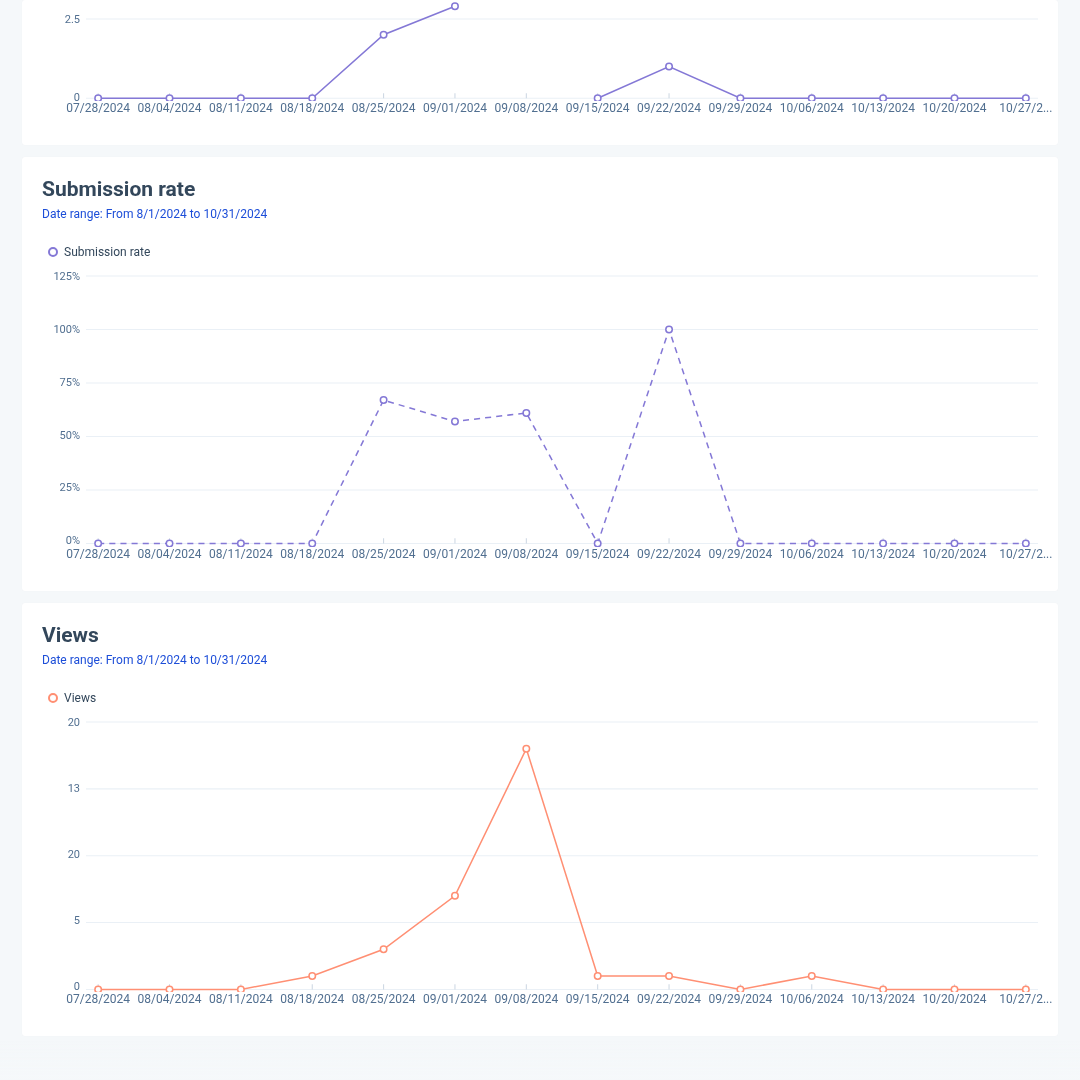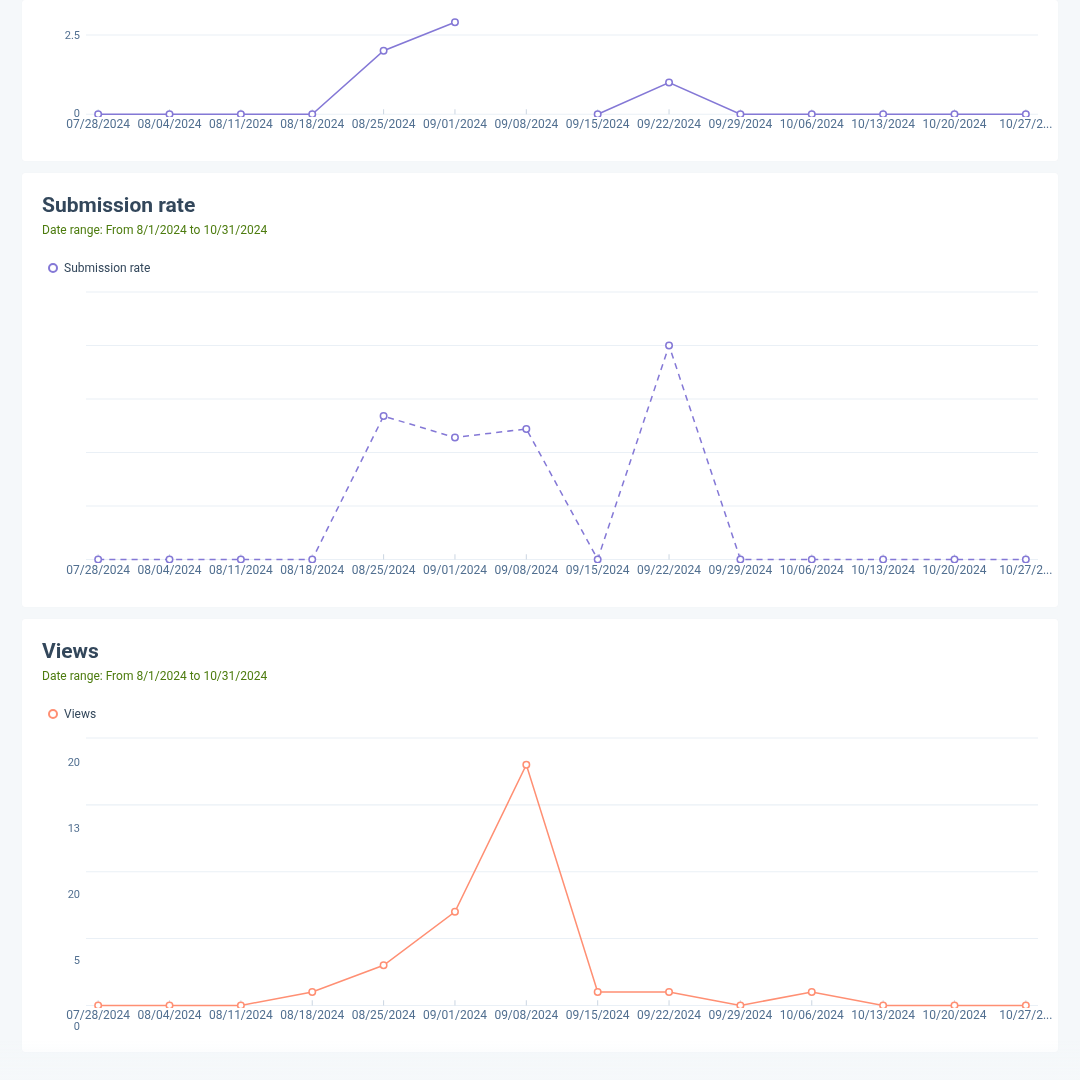--- a/index.html
+++ b/index.html
@@ -1,37 +1,37 @@
 <!DOCTYPE html>
 <html><head>
 <meta charset="utf-8">
 <style>
   *{box-sizing:border-box;margin:0;padding:0;}
   body{background:#f5f8fa;font-family:-apple-system,BlinkMacSystemFont,"Segoe UI",Roboto,Arial,sans-serif;color:#33475b;width:1080px;}
   .page{padding:0 22px 60px;}
   .card{background:#fff;border-radius:3px;margin-bottom:12px;padding:20px 20px 30px;box-shadow:0 0 1px rgba(0,0,0,.05);}
   .card h2{font-size:21px;font-weight:700;color:#33475b;margin-bottom:6px;}
-  .sub{font-size:12px;color:#4d7c0f;margin-bottom:24px;}
+  .sub{font-size:12px;color:#1d4ed8;margin-bottom:24px;}
   .legend{display:flex;align-items:center;gap:6px;font-size:12px;color:#33475b;margin-left:6px;margin-bottom:14px;}
   .lg-dot{width:10px;height:10px;border-radius:50%;border:2px solid;background:#fff;}
   .chart-shell{position:relative;width:100%;}
   .ylabels{position:absolute;left:0;top:0;bottom:16px;width:44px;}
   .ylabels span{position:absolute;right:6px;font-size:11px;color:#516f90;transform:translateY(-50%);}
   .plot-wrap{margin-left:44px;position:relative;}
   svg.plot{width:100%;height:auto;display:block;}
   .xlabels{position:relative;height:14px;font-size:12px;color:#516f90;}
   .xlabels span{position:absolute;transform:translateX(-50%);white-space:nowrap;}
   .fade{position:fixed;bottom:0;left:0;right:0;height:40px;background:linear-gradient(to bottom,rgba(245,248,250,0),#f5f8fa);}
 </style>
 </head>
 <body>
 
 <div class="page">
 
-  <div class="card" style="padding-top:16px;">
+  <div class="card" style="padding-top:0;">
     <div class="chart-shell">
       <div class="ylabels" id="yl-top" style="height: 100px;">
           <span style="top:18.666666666666657%">2.5</span>
           <span style="top:97%">0</span>
         </div>
       <div class="plot-wrap">
         <svg class="plot" id="svg-top" viewBox="0 0 940 100" preserveAspectRatio="none">
             <line x1="0" x2="940" y1="18.666666666666657" y2="18.666666666666657" stroke="#eaf0f6" stroke-width="1"></line>
             <line x1="0" x2="940" y1="97" y2="97" stroke="#eaf0f6" stroke-width="1"></line>
             <line x1="12" x2="12" y1="97" y2="92" stroke="#cbd6e2" stroke-width="1"></line>
@@ -84,20 +84,28 @@
   </div>
 
   <div class="card">
     <h2>Submission rate</h2>
     <p class="sub">Date range: From 8/1/2024 to 10/31/2024</p>
     <div class="legend">
       <span class="lg-dot" id="lgdot-sub" style="border-color: rgb(132, 120, 214);"></span>
       <span>Submission rate</span>
     </div>
     <div class="chart-shell">
+      <div class="ylabels" id="yl-sub" style="height: 270px;">
+          <span style="top:1.1111111111111112%">125%</span>
+          <span style="top:20.66666666666666%">100%</span>
+          <span style="top:40.22222222222222%">75%</span>
+          <span style="top:59.77777777777777%">50%</span>
+          <span style="top:79.33333333333333%">25%</span>
+          <span style="top:98.88888888888889%">0%</span>
+        </div>
       <div class="plot-wrap">
         <svg class="plot" id="svg-sub" viewBox="0 0 940 270" preserveAspectRatio="none">
             <line x1="0" x2="940" y1="3" y2="3" stroke="#eaf0f6" stroke-width="1"></line>
             <line x1="0" x2="940" y1="55.79999999999998" y2="55.79999999999998" stroke="#eaf0f6" stroke-width="1"></line>
             <line x1="0" x2="940" y1="108.6" y2="108.6" stroke="#eaf0f6" stroke-width="1"></line>
             <line x1="0" x2="940" y1="161.39999999999998" y2="161.39999999999998" stroke="#eaf0f6" stroke-width="1"></line>
             <line x1="0" x2="940" y1="214.2" y2="214.2" stroke="#eaf0f6" stroke-width="1"></line>
             <line x1="0" x2="940" y1="267" y2="267" stroke="#eaf0f6" stroke-width="1"></line>
             <line x1="12" x2="12" y1="267" y2="262" stroke="#cbd6e2" stroke-width="1"></line>
             <line x1="82.46153846153847" x2="82.46153846153847" y1="267" y2="262" stroke="#cbd6e2" stroke-width="1"></line>
@@ -150,21 +158,21 @@
   </div>
 
   <div class="card">
     <h2>Views</h2>
     <p class="sub">Date range: From 8/1/2024 to 10/31/2024</p>
     <div class="legend">
       <span class="lg-dot" id="lgdot-views" style="border-color: rgb(255, 143, 115);"></span>
       <span>Views</span>
     </div>
     <div class="chart-shell">
-      <div class="ylabels" id="yl-views" style="height: 270px; margin-top: 24px;">
+      <div class="ylabels" id="yl-views" style="height: 270px;">
           <span style="top:1.1111111111111112%">20</span>
           <span style="top:25.555555555555554%">13</span>
           <span style="top:50%">20</span>
           <span style="top:74.44444444444444%">5</span>
           <span style="top:98.88888888888889%">0</span>
         </div>
       <div class="plot-wrap">
         <svg class="plot" id="svg-views" viewBox="0 0 940 270" preserveAspectRatio="none">
             <line x1="0" x2="940" y1="3" y2="3" stroke="#eaf0f6" stroke-width="1"></line>
             <line x1="0" x2="940" y1="69" y2="69" stroke="#eaf0f6" stroke-width="1"></line>

